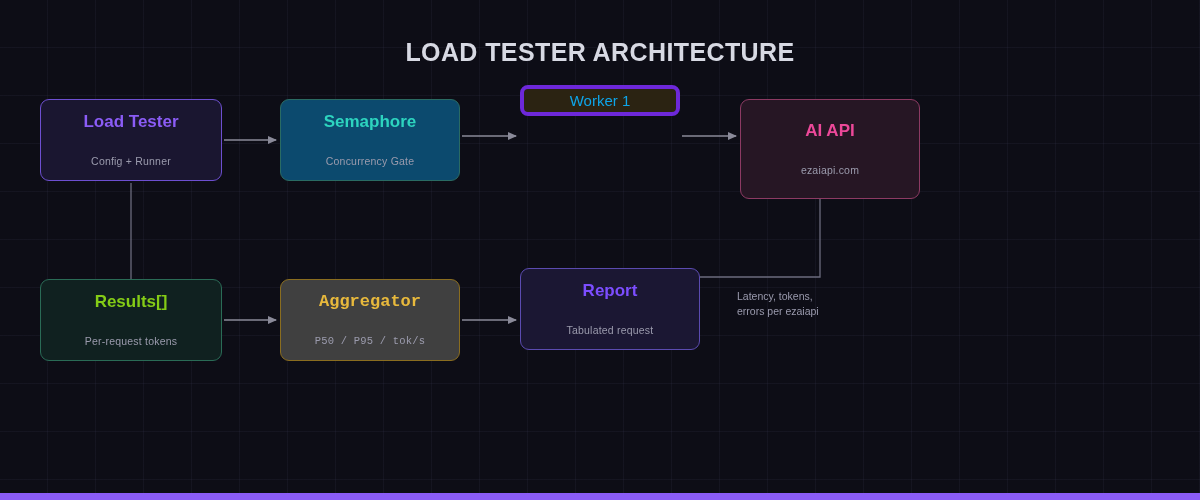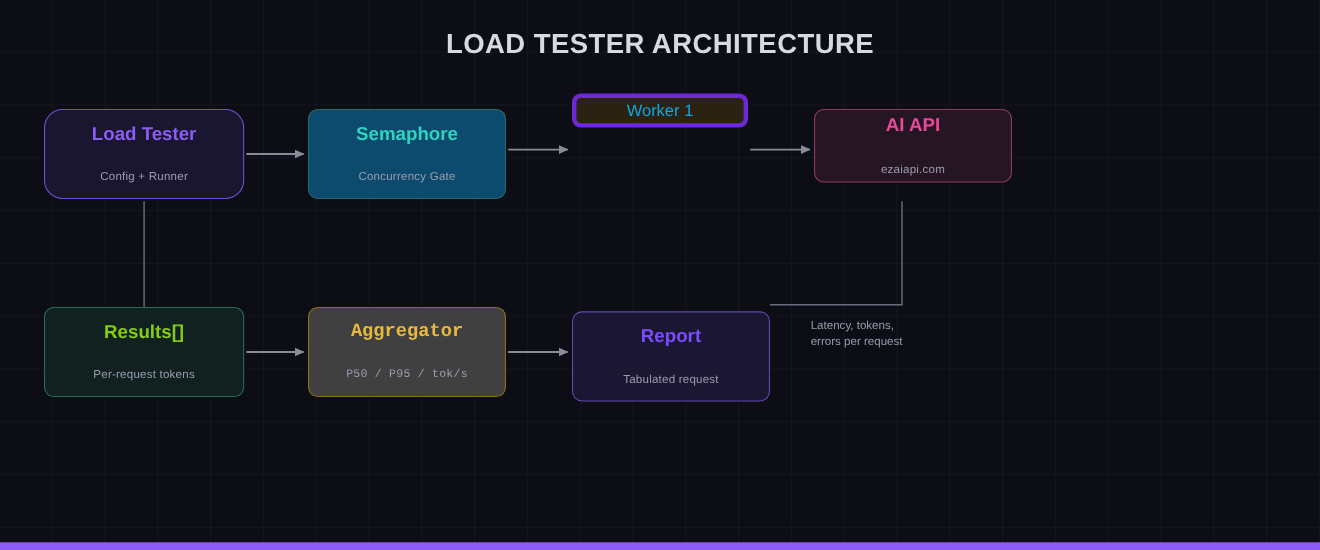--- a/index.html
+++ b/index.html
@@ -16,21 +16,21 @@
       linear-gradient(to right, rgba(120,120,170,0.075) 1px, transparent 1px),
       linear-gradient(to bottom, rgba(120,120,170,0.075) 1px, transparent 1px);
     background-size:48px 48px;
     background-position:-1px -1px;
     pointer-events:none;
   }
   #canvas{ position:absolute; inset:0; }
   #wires{ position:absolute; inset:0; width:1200px; height:500px; }
 
   #diagram-title{
-    position:absolute; top:26px; left:0; width:1200px;
+    position:absolute; top:38px; left:0; width:1200px;
     text-align:center;
     font-size:25px; font-weight:bold;
     letter-spacing:0.4px;
     color:#d7d9e3;
   }
 
   .node{
     position:absolute;
     border-radius:9px;
     display:flex; flex-direction:column;
@@ -88,51 +88,51 @@
 
     <line x1="224" y1="320" x2="276" y2="320" stroke="#8a8a99" stroke-width="1.6" marker-end="url(#ah)"></line>
 
     <line x1="462" y1="320" x2="516" y2="320" stroke="#8a8a99" stroke-width="1.6" marker-end="url(#ah)"></line>
 
     <path d="M820,183 L820,277 L700,277" fill="none" stroke="#6b6b7d" stroke-width="1.3"></path>
   </svg>
 
   <div id="diagram-title">LOAD TESTER ARCHITECTURE</div>
 
-  <div class="node" style="left:40px; top:99px; width:182px; height:82px; background:#1a1630; border-color:#6d4fd0;border-radius:17px;">
+  <div class="node" style="left:40px; top:99px; width:182px; height:82px; background:#1a1630; border-color:#6d4fd0;">
     <div class="title" style="color:#8b5cf6;">Load Tester</div>
     <div class="sub">Config + Runner</div>
   </div>
 
   <div class="node" style="left:280px; top:99px; width:180px; height:82px; background:#0c4a6e; border-color:#2a6b63;">
     <div class="title" style="color:#2dd4bf;">Semaphore</div>
     <div class="sub">Concurrency Gate</div>
   </div>
 
-  <div class="node" style="left:740px; top:99px; width:180px; height:67px; background:#261624; border-color:#8c3a63;text-align:right;">
+  <div class="node" style="left:740px; top:99px; width:180px; height:100px; background:#261624; border-color:#8c3a63;text-align:right;">
     <div class="title" style="color:#ec4899;">AI API</div>
     <div class="sub">ezaiapi.com</div>
   </div>
 
   <div class="node" style="left:40px; top:279px; width:182px; height:82px; background:#102120; border-color:#2a6b56;">
     <div class="title" style="color:#84cc16;">Results[]</div>
     <div class="sub">Per-request tokens</div>
   </div>
 
   <div class="node" style="left:280px; top:279px; width:180px; height:82px; background:#404040; border-color:#8a6d1f;font-family:Liberation Mono, monospace;">
     <div class="title" style="color:#e8b93c;">Aggregator</div>
     <div class="sub">P50 / P95 / tok/s</div>
   </div>
 
-  <div class="node" style="left:520px; top:283px; width:180px; height:82px; background:#1b1733; border-color:#5b4bb0;">
+  <div class="node" style="left:520px; top:268px; width:180px; height:82px; background:#1b1733; border-color:#5b4bb0;">
     <div class="title" style="color:#7c4dff;">Report</div>
     <div class="sub">Tabulated request</div>
   </div>
 
   <div class="worker" style="left:520px; top:85px; width:160px; height:31px;">
     <span>Worker 1</span>
   </div>
 
   <div id="annotation">Latency, tokens,
-errors per request</div>
+errors per ezaiapi</div>
 
   <div id="bottom-bar"></div>
 </div>
 
 </body></html>

